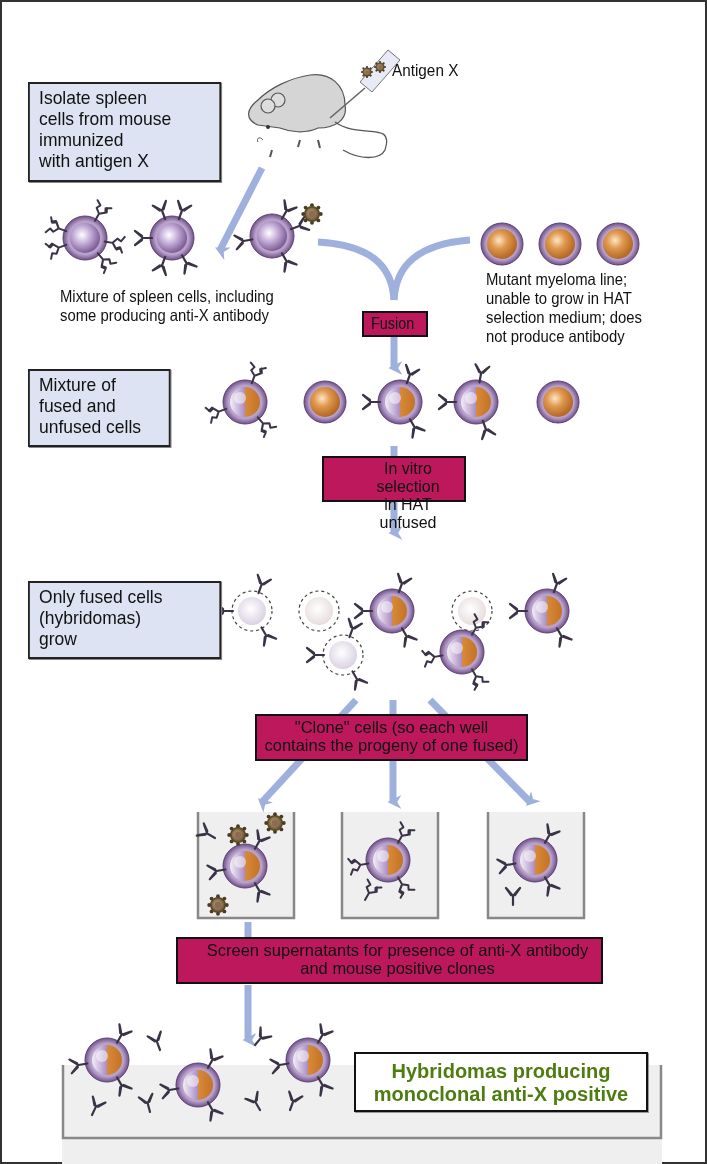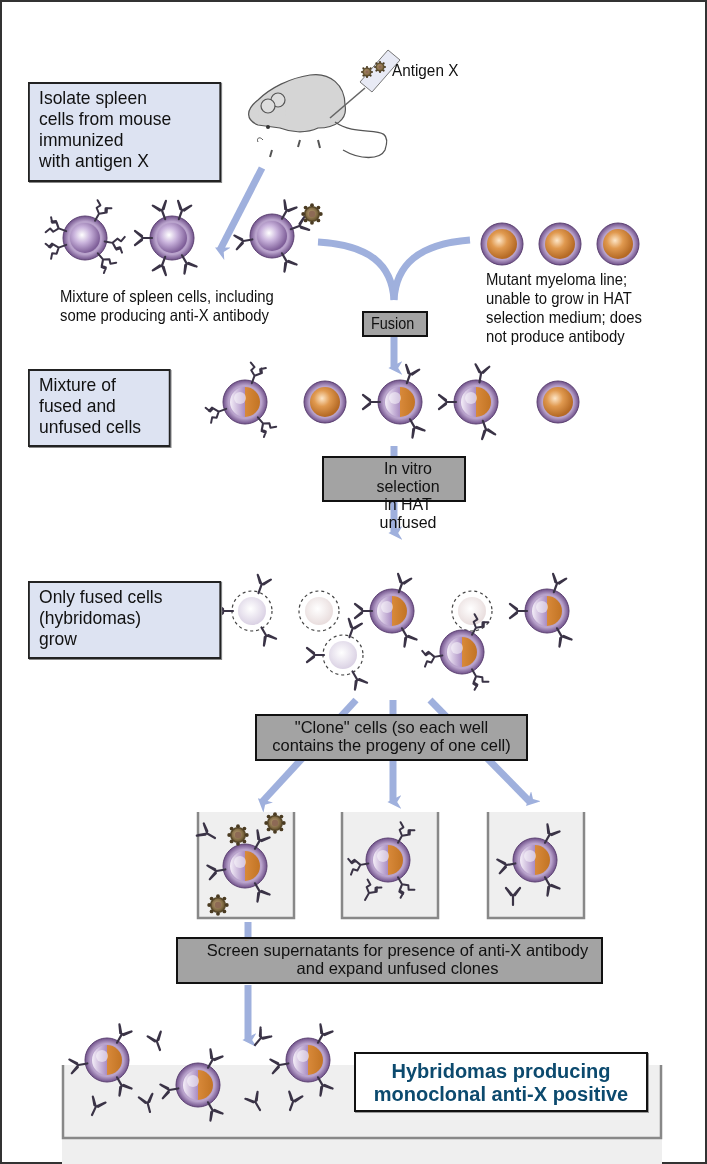--- a/index.html
+++ b/index.html
@@ -1,22 +1,22 @@
 <!DOCTYPE html>
 <html><head>
 <meta charset="utf-8">
 <style>
   html, body { margin: 0; padding: 0; background: #fff; }
   body { width: 707px; height: 1164px; position: relative; overflow: hidden; font-family: "Liberation Sans", sans-serif; }
   #frame { position: absolute; left: 0; top: 0; width: 703px; height: 1160px; border: 2px solid #333; }
   svg#art { position: absolute; left: 0; top: 0; }
   .step-box { position: absolute; background: #dde3f2; border: 2px solid #222; box-shadow: 1px 1px 0 #888; font-size: 19px; line-height: 21px; color: #111; padding: 3px 8px 4px 10px; box-sizing: border-box; transform: scaleX(0.92); transform-origin: left top; }
   .label { position: absolute; font-size: 16.5px; line-height: 19px; color: #111; }
-  .boxlabel { position: absolute; background: #a3a3a3; border: 2px solid #111; font-size: 16px; line-height: 18px; text-align: center; color: #111; box-sizing: border-box; padding: 2px 4px; }
-  .result { position: absolute; background: #fff; border: 2px solid #111; box-shadow: 1px 1px 0 #999; color: #0c4a6e; font-weight: bold; font-size: 20px; line-height: 23px; text-align: center; box-sizing: border-box; padding: 6px 4px; }
+  .boxlabel { position: absolute; background: #be185d; border: 2px solid #111; font-size: 16px; line-height: 18px; text-align: center; color: #111; box-sizing: border-box; padding: 2px 4px; }
+  .result { position: absolute; background: #fff; border: 2px solid #111; box-shadow: 1px 1px 0 #999; color: #4d7c0f; font-weight: bold; font-size: 20px; line-height: 23px; text-align: center; box-sizing: border-box; padding: 6px 4px; }
   .sq { transform: scaleX(0.9); transform-origin: left top; white-space: nowrap; }
 </style>
 </head>
 <body>
 
 <div id="frame"></div>
 
 <svg id="art" width="707" height="1164" viewBox="0 0 707 1164">
   <defs>
     <radialGradient id="gSpleen" cx="40%" cy="40%" r="60%">
@@ -339,23 +339,23 @@
 
 <div class="boxlabel" style="left:362px;top:311px;width:66px;height:26px;">
   <span class="sq" style="display:inline-block">Fusion</span>
 </div>
 <div class="boxlabel" style="left:322px;top:456px;width:144px;height:46px;padding-left:32px;">
   <div>In vitro selection</div>
   <div>in HAT unfused</div>
 </div>
 <div class="boxlabel" style="left:255px;top:714px;width:273px;height:47px;font-size:16.5px;">
   <div>"Clone" cells (so each well</div>
-  <div>contains the progeny of one cell)</div>
+  <div>contains the progeny of one fused)</div>
 </div>
 <div class="boxlabel" style="left:176px;top:937px;width:427px;height:47px;font-size:16.5px;padding-left:20px;">
   <div>Screen supernatants for presence of anti-X antibody</div>
-  <div>and expand unfused clones</div>
+  <div>and mouse positive clones</div>
 </div>
 
 <div class="result" style="left:354px;top:1052px;width:294px;height:60px;">
   <div>Hybridomas producing</div>
   <div>monoclonal anti-X positive</div>
 </div>
 
 </body></html>

